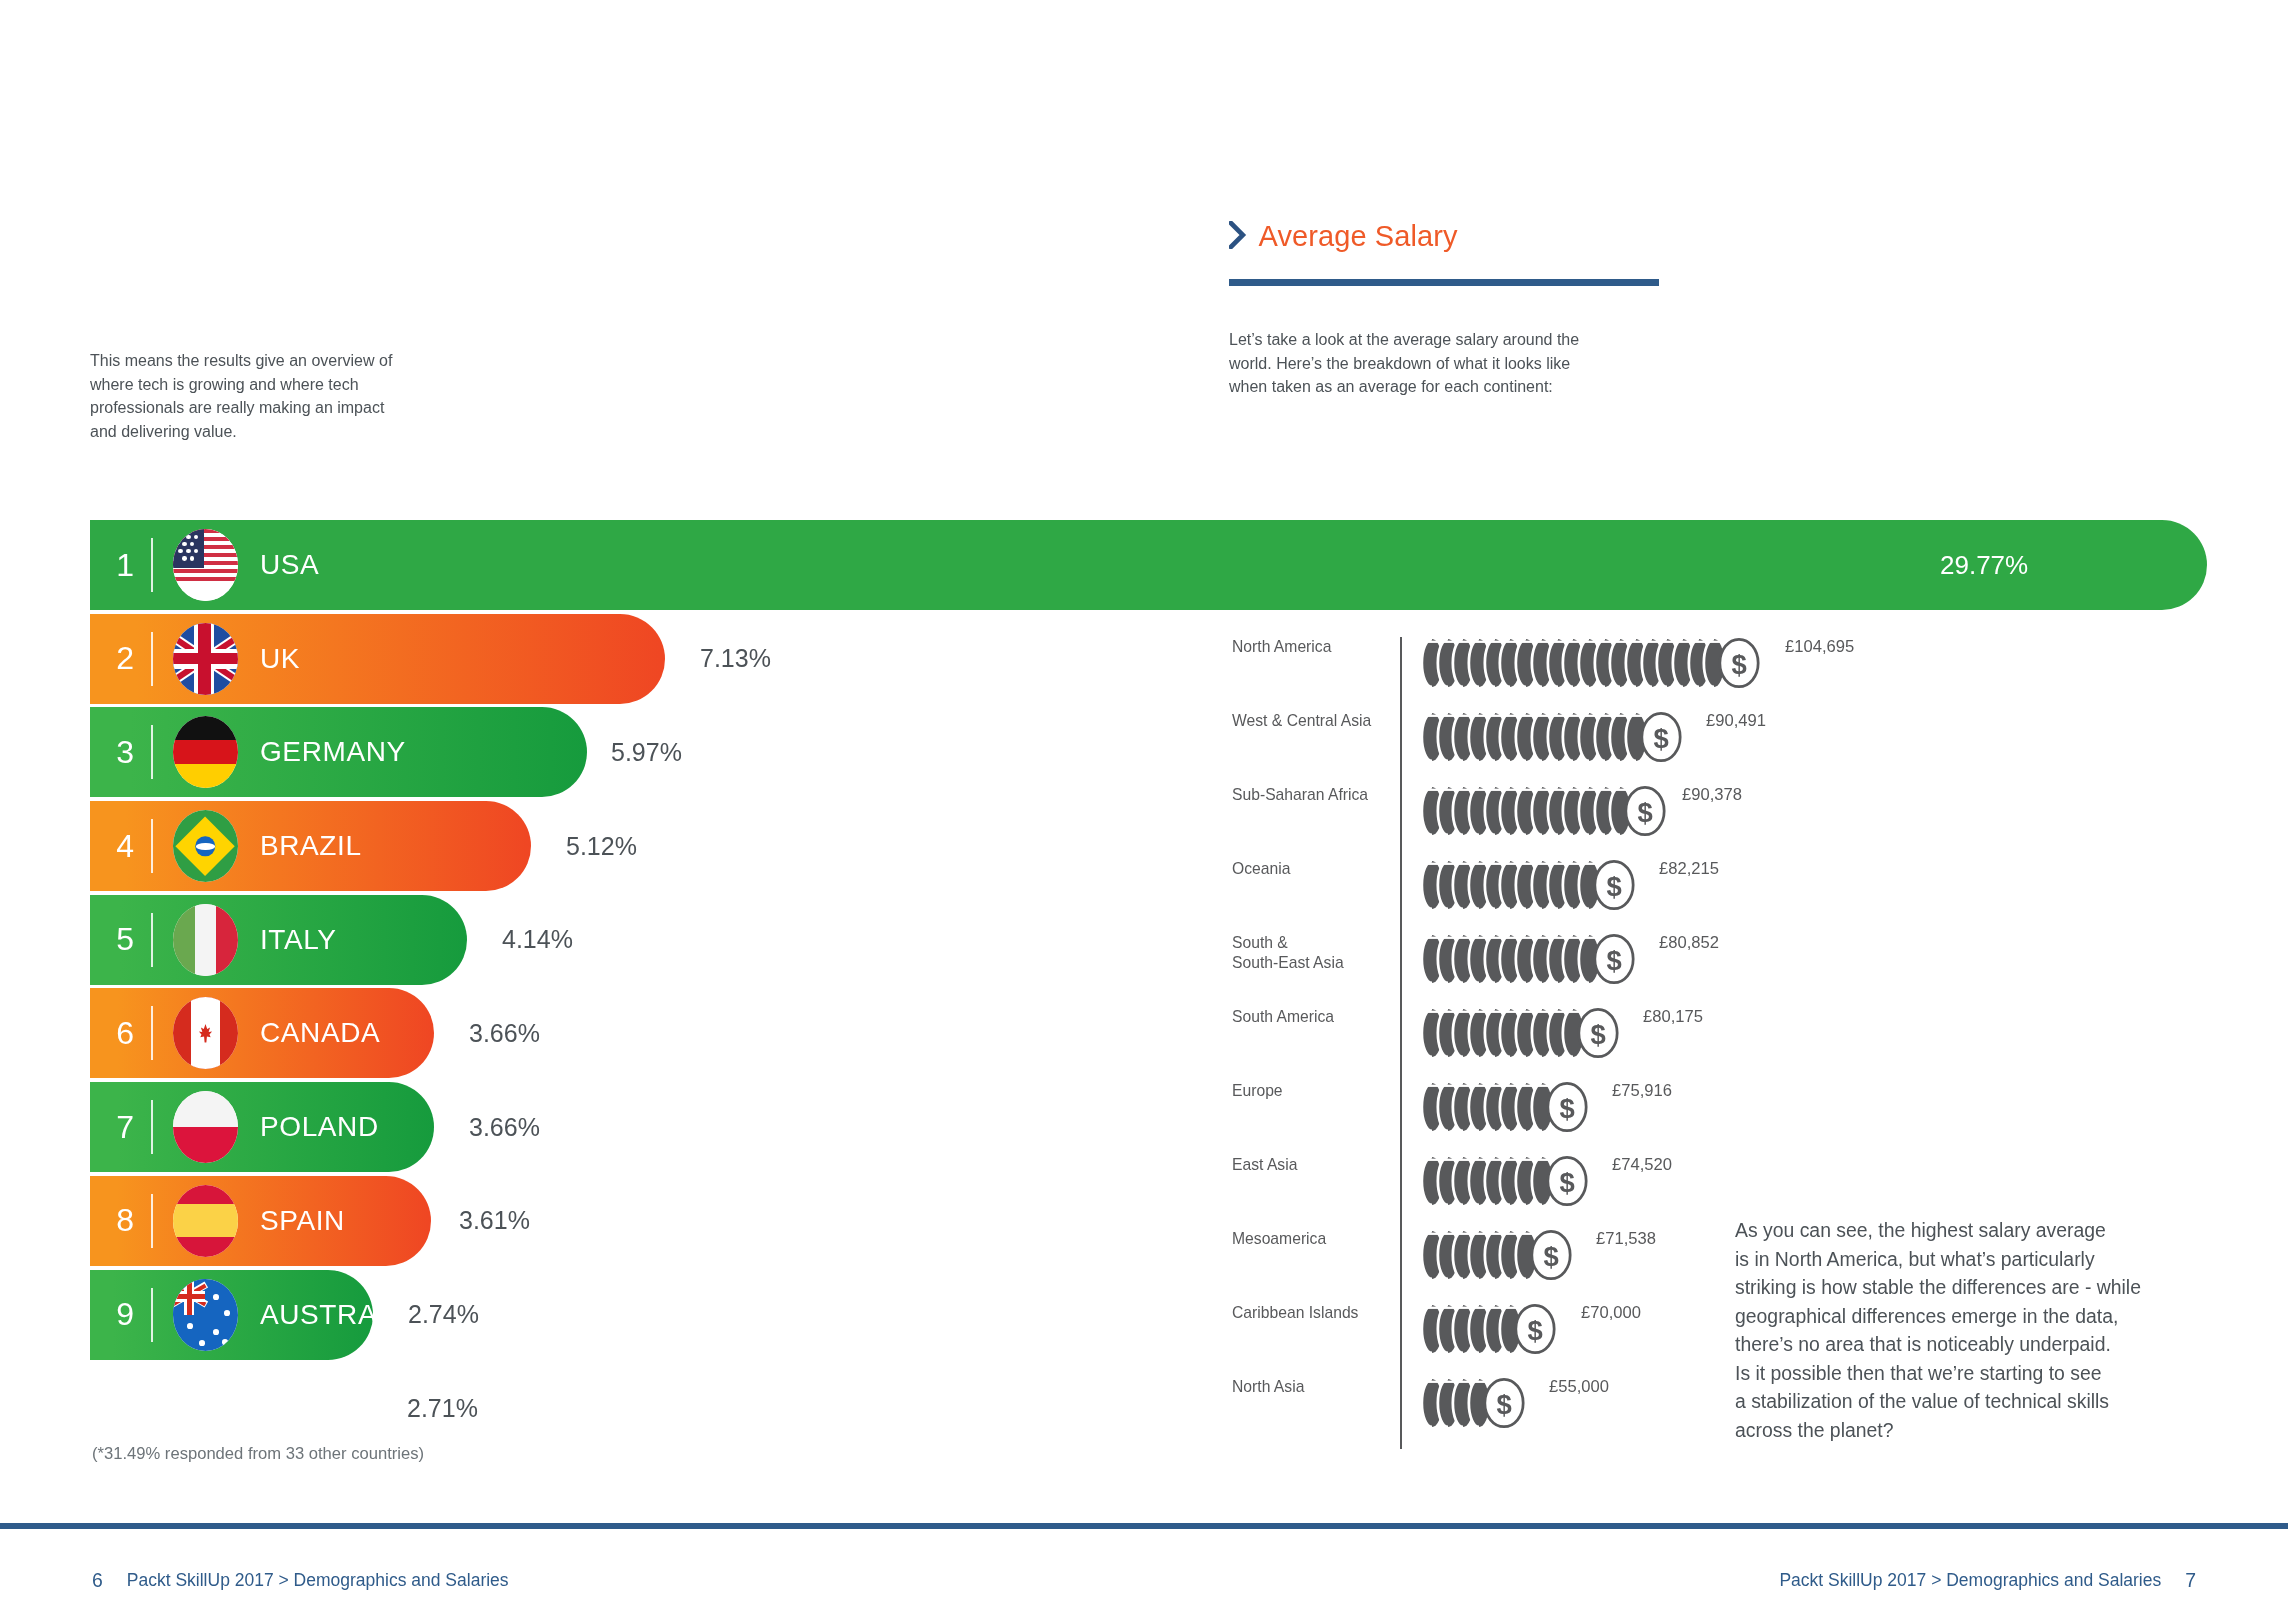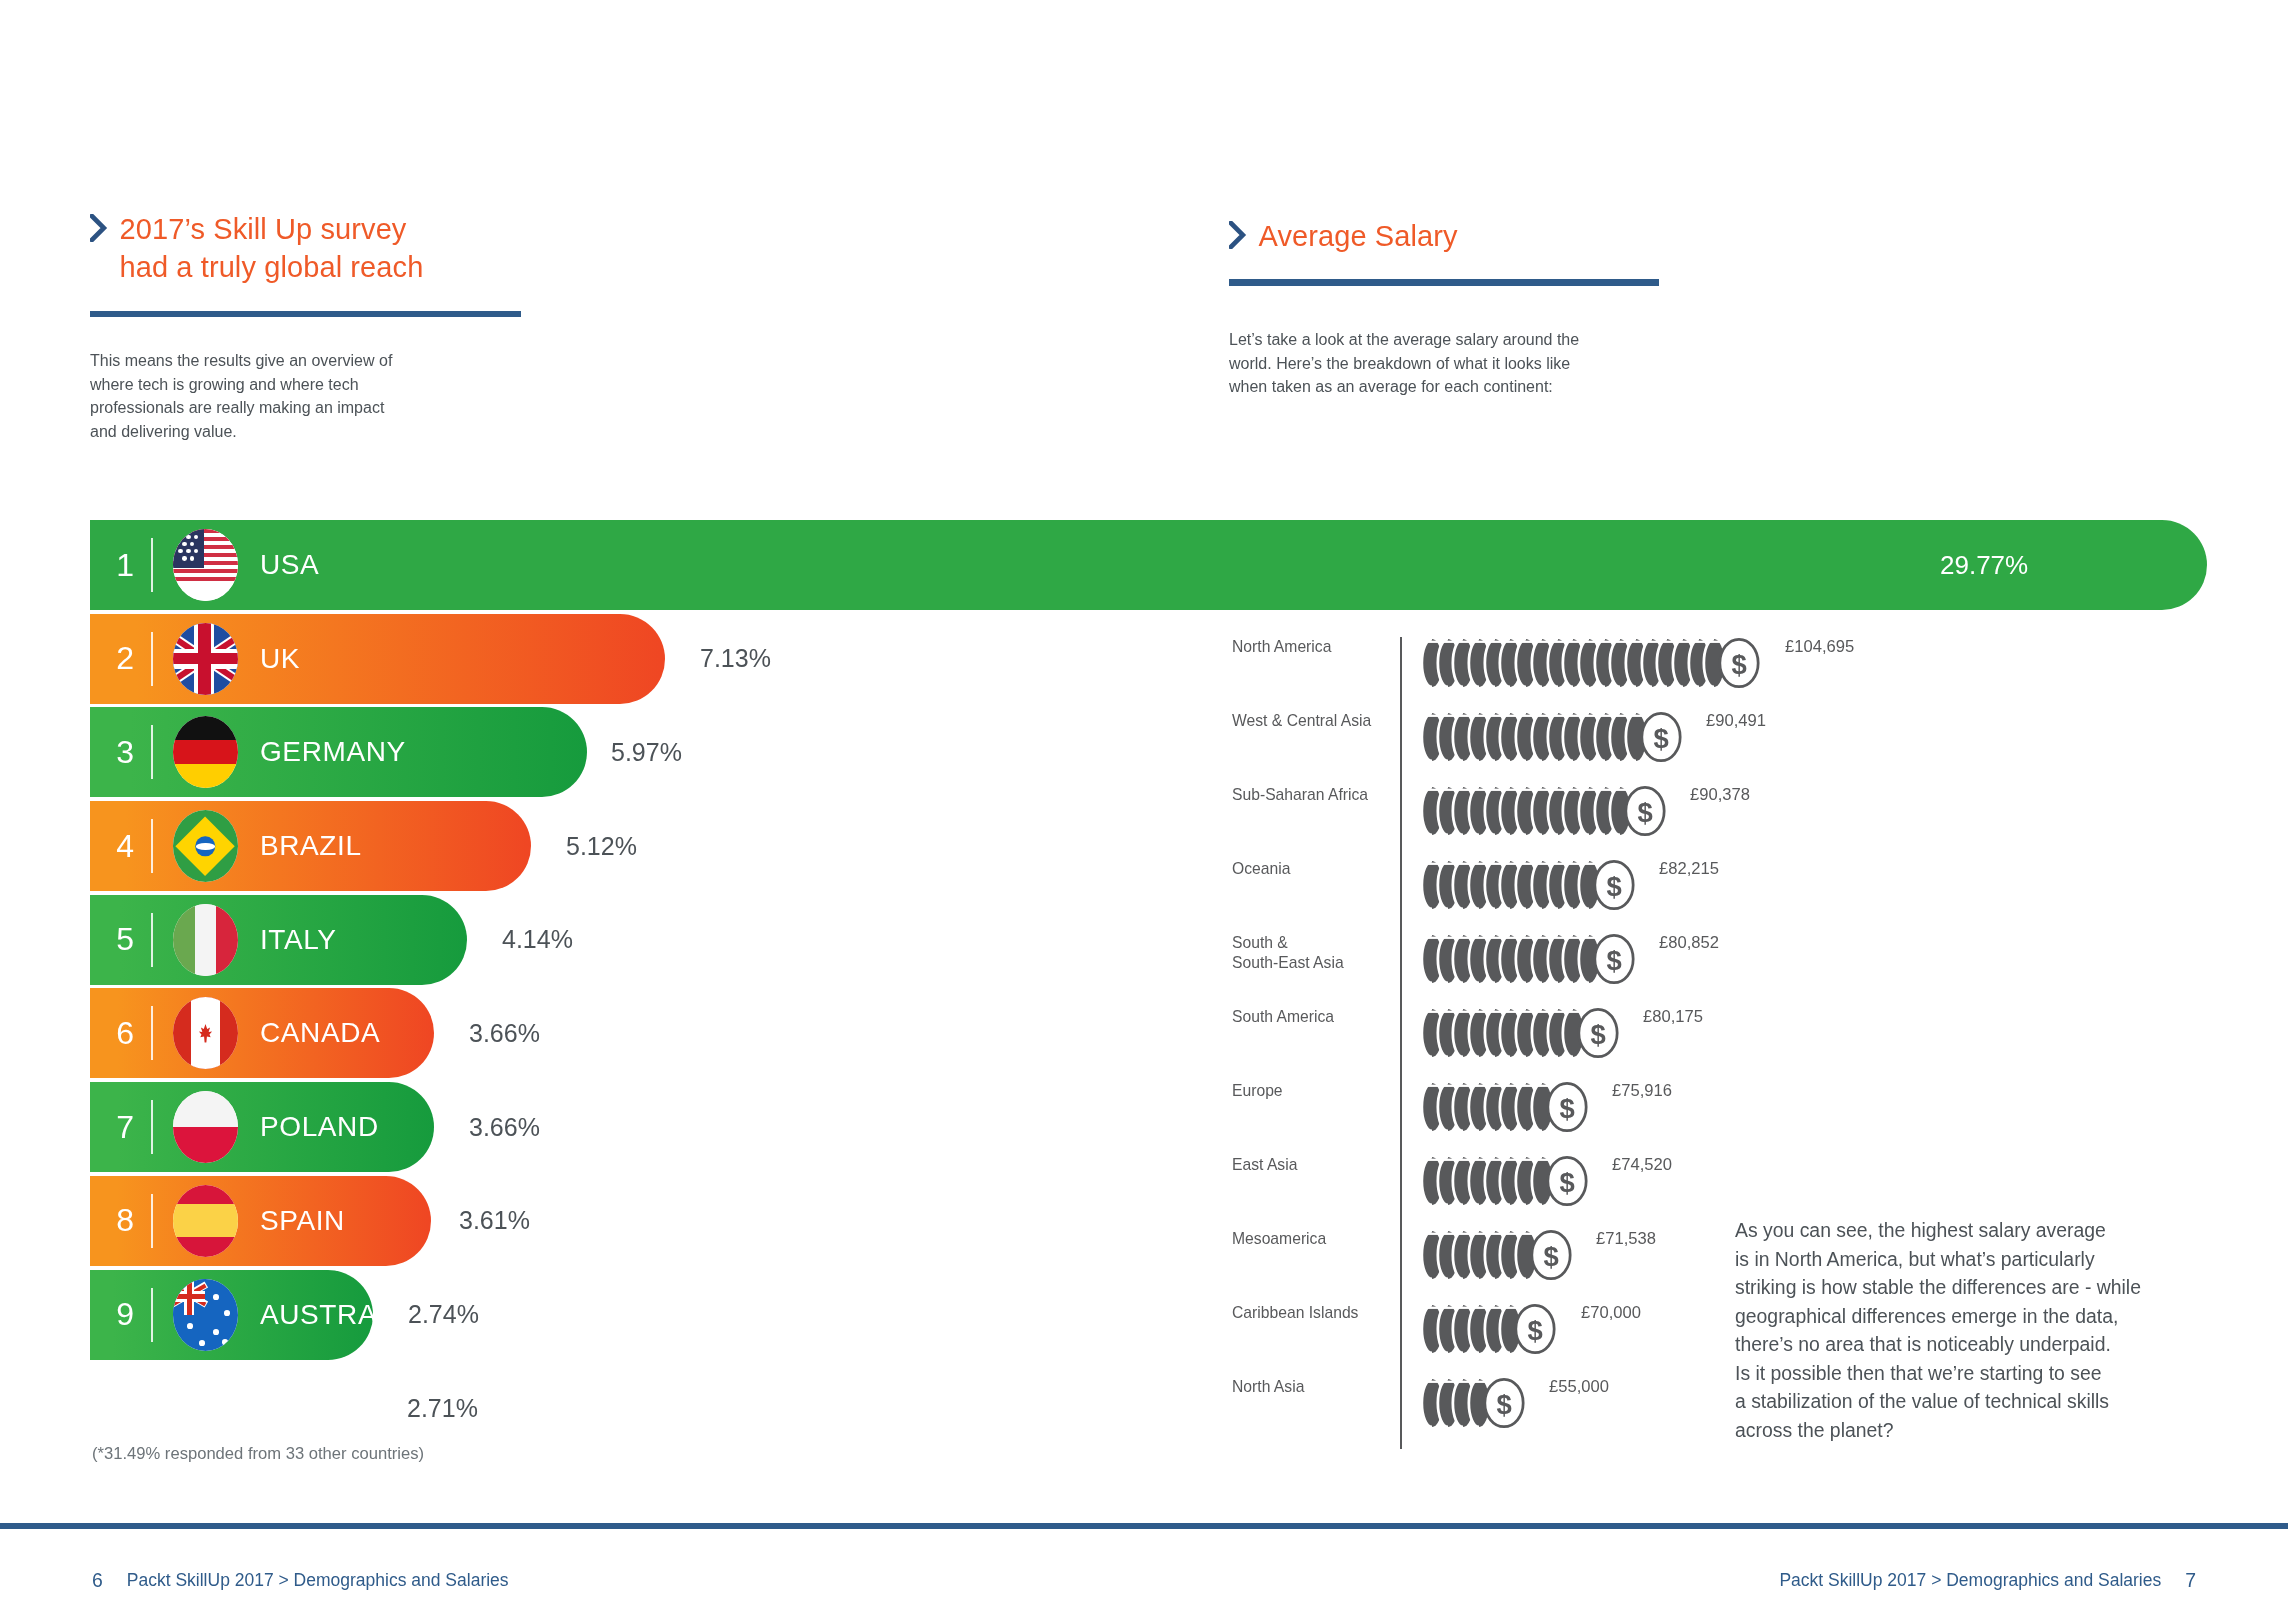--- a/index.html
+++ b/index.html
@@ -201,32 +201,20 @@
     gap: 24px;
     white-space: nowrap;
   }
   .footer-text .pg { font-size: 19.4px; }
 </style>
 </head>
 <body>
 
 <div class="page page-left">
 
-  <div class="section-head" style="left:90px; top:210px; width:434px;">
-    <div class="head-row">
-      <span class="chev">
-        <svg width="18.5" height="28" viewBox="0 0 20 30">
-            <path d="M2 2 L15 15 L2 28" fill="none" stroke="#2c5282" stroke-width="5" stroke-linecap="square"></path>
-          </svg>
-      </span>
-      <span class="head-title">2017’s Skill Up survey
-had a truly global reach</span>
-    </div>
-    <div class="rule" style="width:431px; margin-left:0;"></div>
-  </div>
 
   <div class="body-copy" style="position:absolute; left:90px; top:349px; width:461px;">This means the results give an overview of
 where tech is growing and where tech
 professionals are really making an impact
 and delivering value.</div>
 
   <div class="foot-note">(*31.49% responded from 33 other countries)</div>
 
   <div class="footer-rule" style="left:0; width:1144px;"></div>
   <div class="footer-text" style="left:92px;">
@@ -772,21 +760,21 @@
       <path d="M8 5 L20 5" stroke="#fff" stroke-width="2.5"></path>
     </svg>
         </span>
         <span class="coin" style="left:204px;width:42px;z-index:14">
           <svg width="42" height="52" viewBox="0 0 46 56">
       <ellipse cx="23" cy="28" rx="21" ry="26" fill="#fff" stroke="#58595b" stroke-width="3"></ellipse>
       <text x="23" y="40" font-family="Liberation Sans, sans-serif" font-size="30" font-weight="bold" text-anchor="middle" fill="#58595b">$</text>
           </svg>
         </span>
       </span>
-       <span class="salary-value" style="margin-left:24px">£90,378</span>
+       <span class="salary-value" style="margin-left:16px">£90,378</span>
     </div>
     <div class="salary-row">
       <span class="salary-label">Oceania</span>
        <span class="coins" style="width:215px">
         <span class="coin" style="left:0px;z-index:0">
           <svg width="24" height="52" viewBox="0 0 26 56">
       <path d="M13 2 A11 26 0 0 0 13 54 A11 26 0 0 0 13 2 Z" fill="#58595b"></path>
       <path d="M13 2 A11 26 0 0 0 13 54" fill="none" stroke="#fff" stroke-width="3"></path>
       <path d="M8 5 L20 5" stroke="#fff" stroke-width="2.5"></path>
     </svg>

